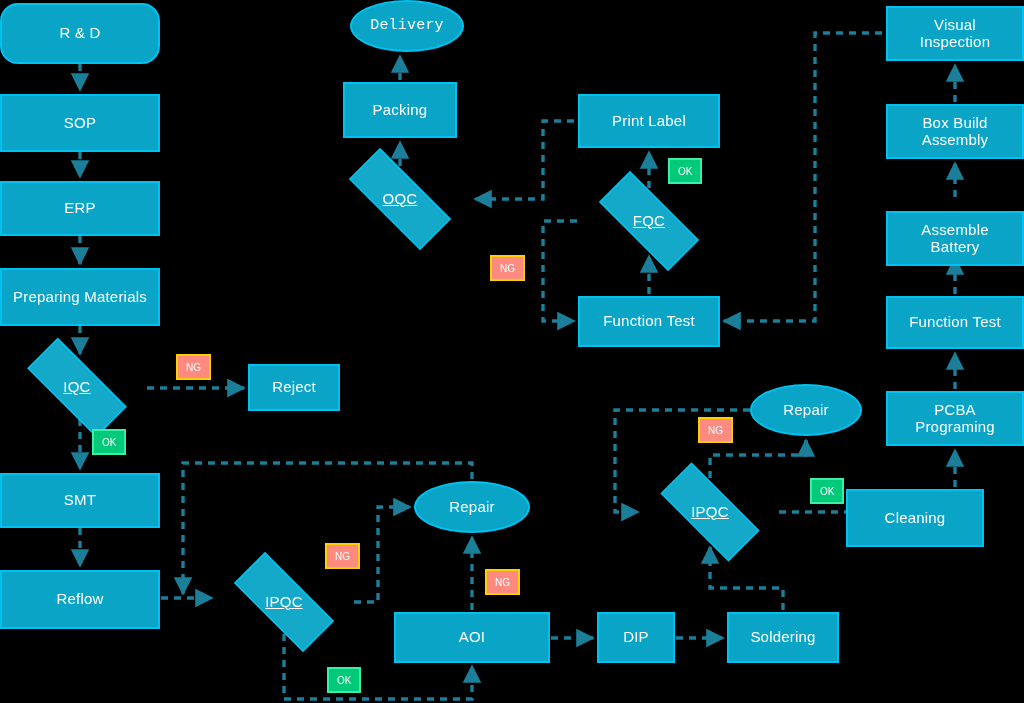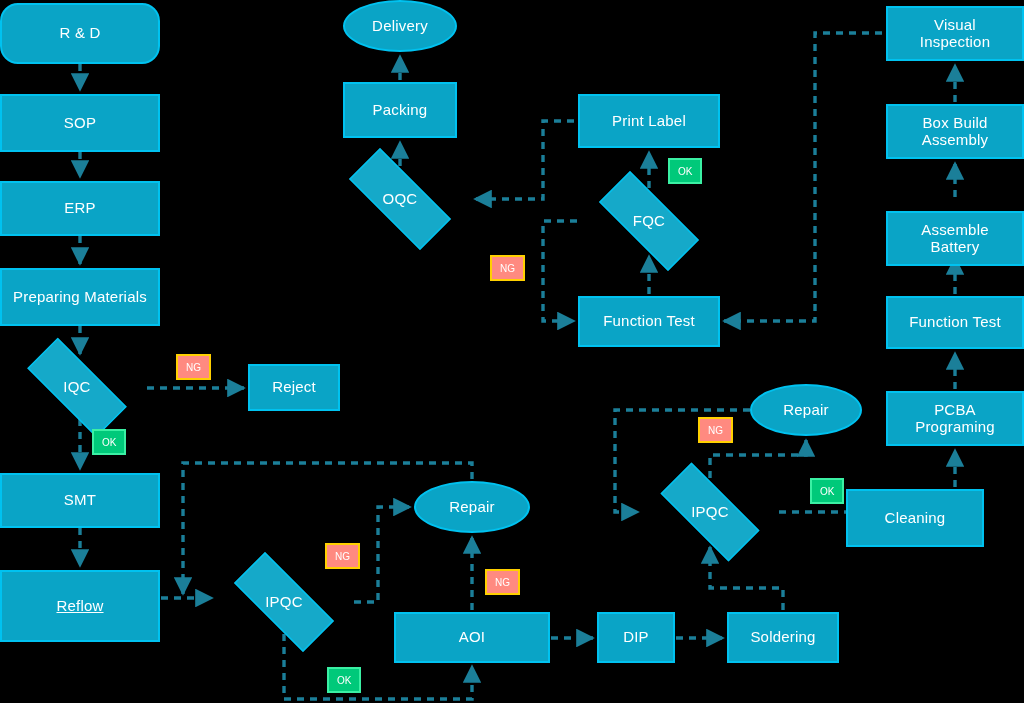--- a/index.html
+++ b/index.html
@@ -31,21 +31,21 @@
     border: 2px solid #00c2f0;
     border-radius: 50%;
   }
   .node.diamond { background: transparent; border: none; }
   .node.diamond .dshape {
     position: absolute; left: 0; top: 0; width: 100%; height: 100%;
     background: #15a9c9;
     border: 2px solid #00c2f0;
     transform: rotate(45deg) scale(.707);
   }
-  .node.diamond .dlabel { position: relative; z-index: 2; }
+  .node.diamond .dlabel { position: relative; z-index: 2; text-decoration: underline; }
 
   .badge {
     position: absolute;
     display: flex; align-items: center; justify-content: center;
     font-size: 10px;
     color: #ffffff;
     height: 26px;
     padding: 0 8px;
   }
   .badge.ng { background: #ff8a80; border: 2px solid #ffd000; }
@@ -119,21 +119,21 @@
     <span class="dshape"></span>
     <span class="dlabel">IQC</span>
   </div>
 
   <div class="node rect" style="left:248px;top:364px;width:92px;height:47px;">
       <span>Reject</span>
     </div>
   <div class="node rect" style="left:0px;top:473px;width:160px;height:55px;">
       <span>SMT</span>
     </div>
-  <div class="node rect" style="left:0px;top:570px;width:160px;height:72px;text-decoration:underline;">
+  <div class="node rect" style="left:0px;top:570px;width:160px;height:59px;">
       <span>Reflow</span>
     </div>
 
   <div class="node diamond" style="left:215px;top:571px;width:138px;height:62px;">
     <span class="dshape"></span>
     <span class="dlabel">IPQC</span>
   </div>
 
   <div class="node ellipse" style="left:414px;top:481px;width:116px;height:52px;">
       <span>Repair</span>
@@ -189,21 +189,21 @@
     </div>
 
   <div class="node diamond" style="left:329px;top:168px;width:142px;height:62px;">
     <span class="dshape"></span>
     <span class="dlabel">OQC</span>
   </div>
 
   <div class="node rect" style="left:343px;top:82px;width:114px;height:56px;">
       <span>Packing</span>
     </div>
-  <div class="node ellipse" style="left:343px;top:0px;width:114px;height:52px;">
+  <div class="node ellipse" style="left:350px;top:0px;width:114px;height:52px;font-family:Liberation Mono, monospace;">
       <span>Delivery</span>
     </div>
 
   <div class="badge ng" style="left:176px;top:354px;">
       <span>NG</span>
     </div>
   <div class="badge ok" style="left:92px;top:429px;">
       <span>OK</span>
     </div>
   <div class="badge ng" style="left:325px;top:543px;">

